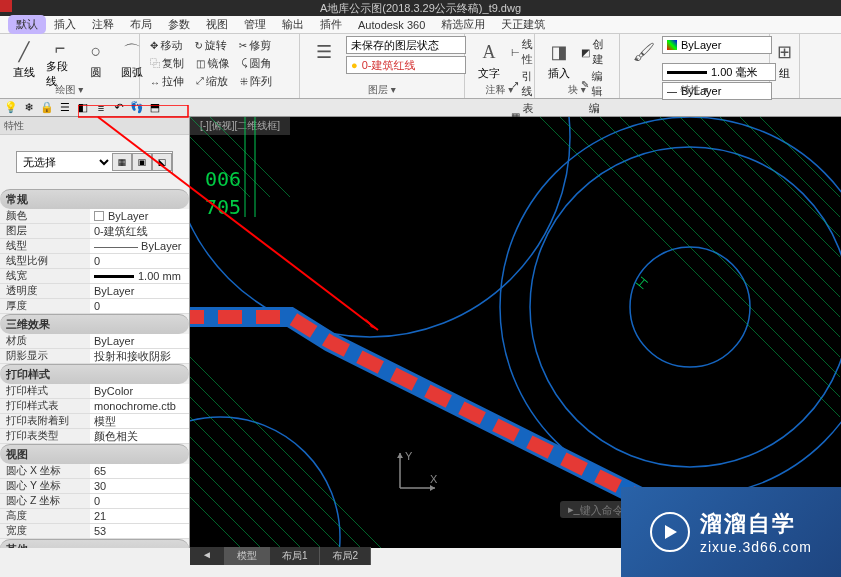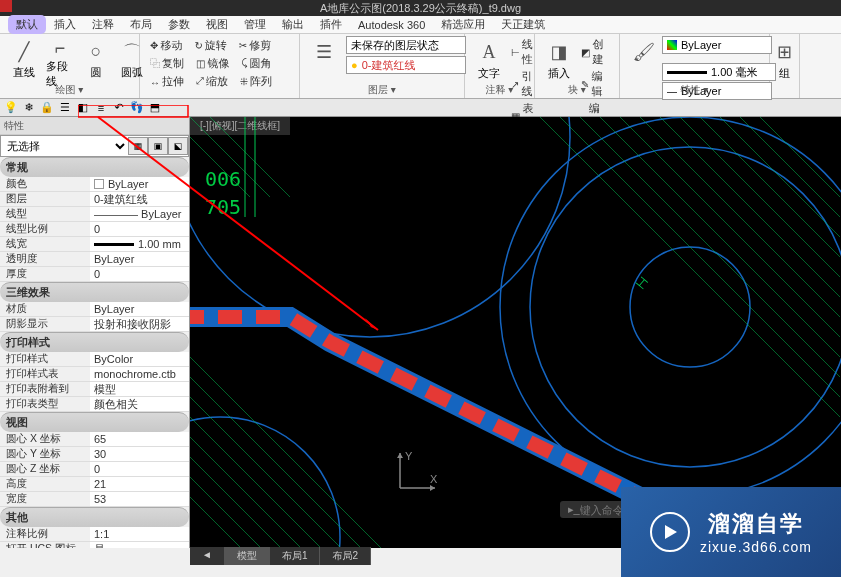--- a/index.html
+++ b/index.html
@@ -20,21 +20,21 @@
 .ribbon-icon-lg { width: 28px; height: 28px; display: flex; align-items: center; justify-content: center; font-size: 18px; color: #555; }
 .ribbon-btn-sm { display: flex; align-items: center; gap: 2px; padding: 1px 4px; cursor: pointer; font-size: 10px; color: #333; }
 
 .qat { height: 18px; background: #e8e8e8; border-bottom: 1px solid #999; display: flex; align-items: center; padding: 0 4px; gap: 4px; }
 .qat-icon { width: 14px; height: 14px; cursor: pointer; display: flex; align-items: center; justify-content: center; font-size: 11px; }
 
 .main-area { display: flex; height: calc(100% - 146px); }
 
 .prop-panel { width: 190px; background: #f0f0f0; border-right: 1px solid #999; overflow: hidden; }
 .prop-header { height: 18px; background: #e0e0e0; padding: 0 4px; font-size: 10px; color: #555; border-bottom: 1px solid #ccc; display: flex; align-items: center; }
-.prop-selector { height: 22px; background: #fff; border: 1px solid #999; margin: 0; display: flex; align-items: center; }
+.prop-selector { height: 22px; background: #fff; border: 1px solid #999; margin: 16px; display: flex; align-items: center; }
 .prop-selector select { flex: 1; border: none; font-size: 11px; padding: 2px; background: transparent; }
 .prop-sel-btn { width: 20px; height: 18px; border: 1px solid #999; background: #e8e8e8; font-size: 9px; display: flex; align-items: center; justify-content: center; cursor: pointer; }
 .prop-group-hdr { background: linear-gradient(#d8d8d8, #c8c8c8); padding: 2px 6px; font-size: 11px; font-weight: bold; color: #333; border-top: 1px solid #aaa; border-radius: 10px; }
 .prop-row { display: flex; height: 15px; border-bottom: 1px solid #ddd; }
 .prop-name { width: 90px; padding: 0 6px; font-size: 10.5px; color: #333; display: flex; align-items: center; }
 .prop-val { flex: 1; padding: 0 4px; font-size: 10.5px; color: #333; display: flex; align-items: center; background: #fff; }
 .prop-swatch { width: 10px; height: 10px; margin-right: 4px; }
 
 .canvas-area { flex: 1; background: #000; position: relative; overflow: hidden; }
 .drawing-tab { position: absolute; top: 0; left: 0; background: #2a2a2a; color: #aaa; padding: 2px 10px; font-size: 10px; }
@@ -48,21 +48,21 @@
 
 .status-tabs { position: absolute; bottom: 12px; left: 190px; display: flex; height: 18px; }
 .status-tab { padding: 2px 12px; background: #333; color: #ccc; font-size: 10px; border-right: 1px solid #555; cursor: pointer; }
 .status-tab.active { background: #555; }
 
 .layer-dropdown { display: flex; align-items: center; background: #fff; border: 1px solid #999; height: 18px; padding: 0 4px; gap: 4px; width: 150px; font-size: 10px; }
 .lw-swatch { width: 40px; height: 3px; background: #000; }
 
 .watermark { position: absolute; bottom: 0; right: 0; width: 220px; height: 90px; background: linear-gradient(135deg, #2962a8, #1e4580); color: #fff; display: flex; align-items: center; justify-content: center; gap: 10px; padding: 8px; }
 .wm-logo { width: 40px; height: 40px; border: 2px solid #fff; border-radius: 50%; display: flex; align-items: center; justify-content: center; }
-.wm-text { display: flex; flex-direction: column; align-items: center; }
+.wm-text { display: flex; flex-direction: column; }
 .wm-title { font-size: 22px; font-weight: bold; letter-spacing: 2px; }
 .wm-url { font-size: 14px; letter-spacing: 1px; }
 
 .ucs-icon { position: absolute; bottom: 50px; left: 200px; }
 </style>
 </head>
 <body>
 
 <div class="title-bar">
   <div class="app-icon"></div>

